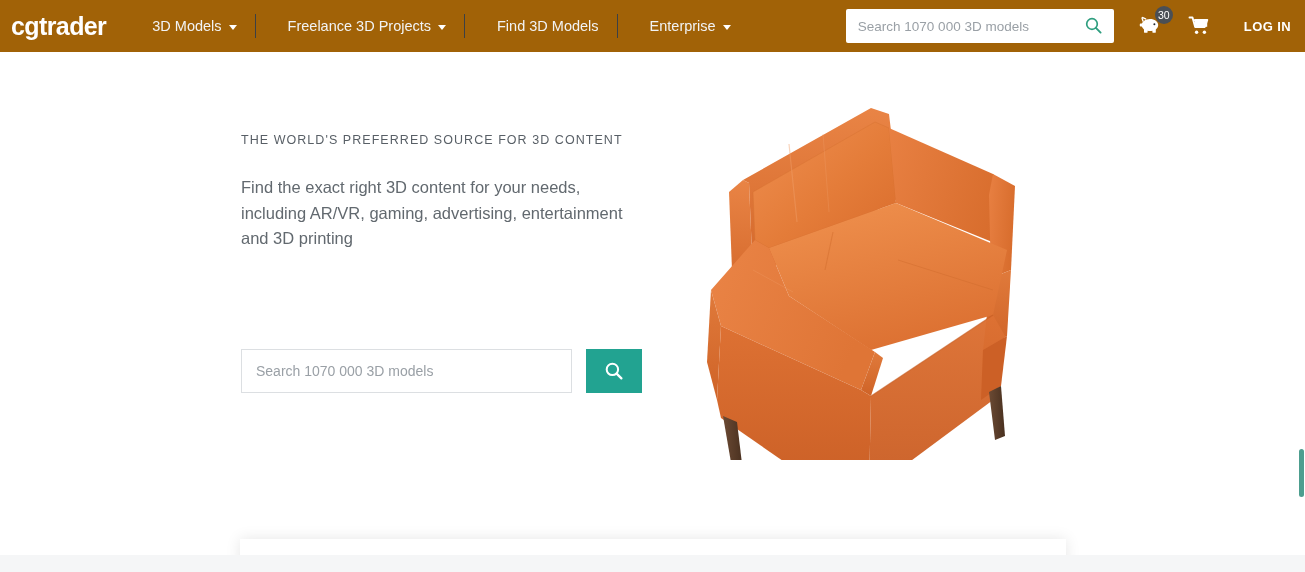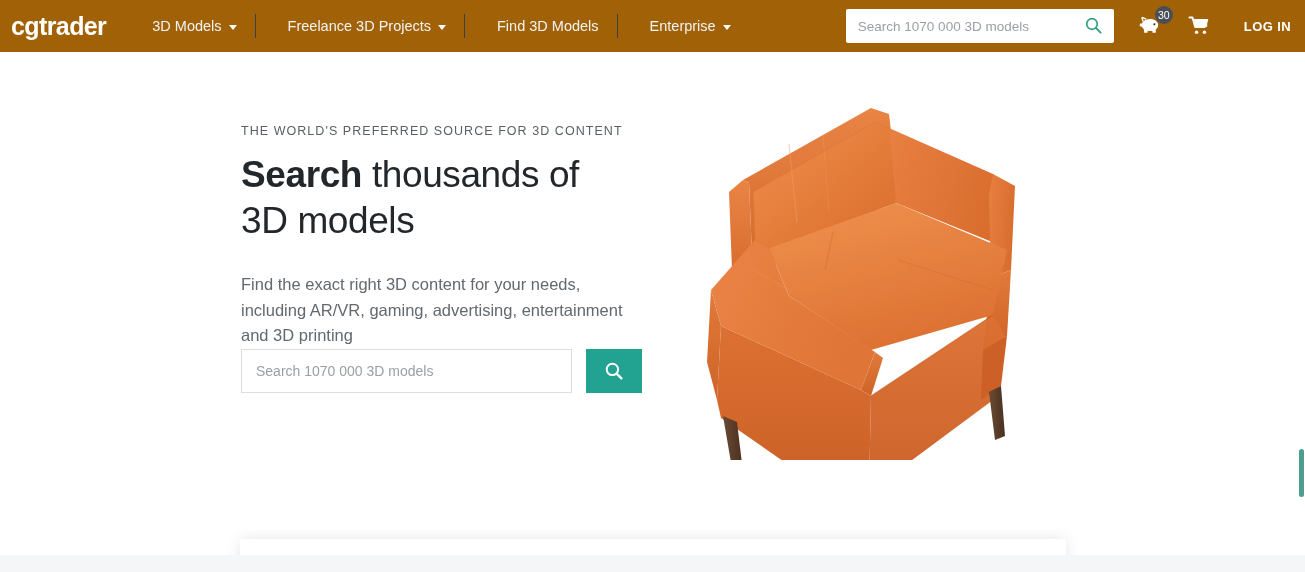--- a/index.html
+++ b/index.html
@@ -101,21 +101,21 @@
     font-size: 13px;
     font-weight: bold;
     letter-spacing: 0.4px;
     cursor: pointer;
     white-space: nowrap;
   }
 
   
   .hero { position: absolute; top: 52px; left: 0; width: 1305px; height: 503px; background: #fff; }
 
-  .hero-text { position: absolute; left: 241px; top: 72px; width: 400px; }
+  .hero-text { position: absolute; left: 241px; top: 81px; width: 400px; }
   .eyebrow {
     color: #585f66;
     font-size: 12.5px;
     letter-spacing: 1.05px;
     font-weight: normal;
     text-transform: uppercase;
     margin-bottom: 14px;
   }
   .headline {
     color: #22272b;
@@ -291,21 +291,20 @@
 
       <div class="login">LOG IN</div>
 
     </div>
   </div>
 
   <div class="hero">
 
     <div class="hero-text">
       <div class="eyebrow">THE WORLD'S PREFERRED SOURCE FOR 3D CONTENT</div>
-      <h1 class="headline"><b>Search</b><span> thousands of 3D models</span></h1>
       <p class="subtitle">Find the exact right 3D content for your needs, including AR/VR, gaming, advertising, entertainment and 3D printing</p>
     </div>
 
     <div class="hero-search">
       <div class="hero-search-field">
         <input type="text" placeholder="Search 1070 000 3D models" style="">
       </div>
       <button class="hero-search-btn">
         <svg width="20" height="20" viewBox="0 0 20 20">
           <circle cx="8.4" cy="8.4" r="5.7" fill="none" stroke="#ffffff" stroke-width="2"></circle>

